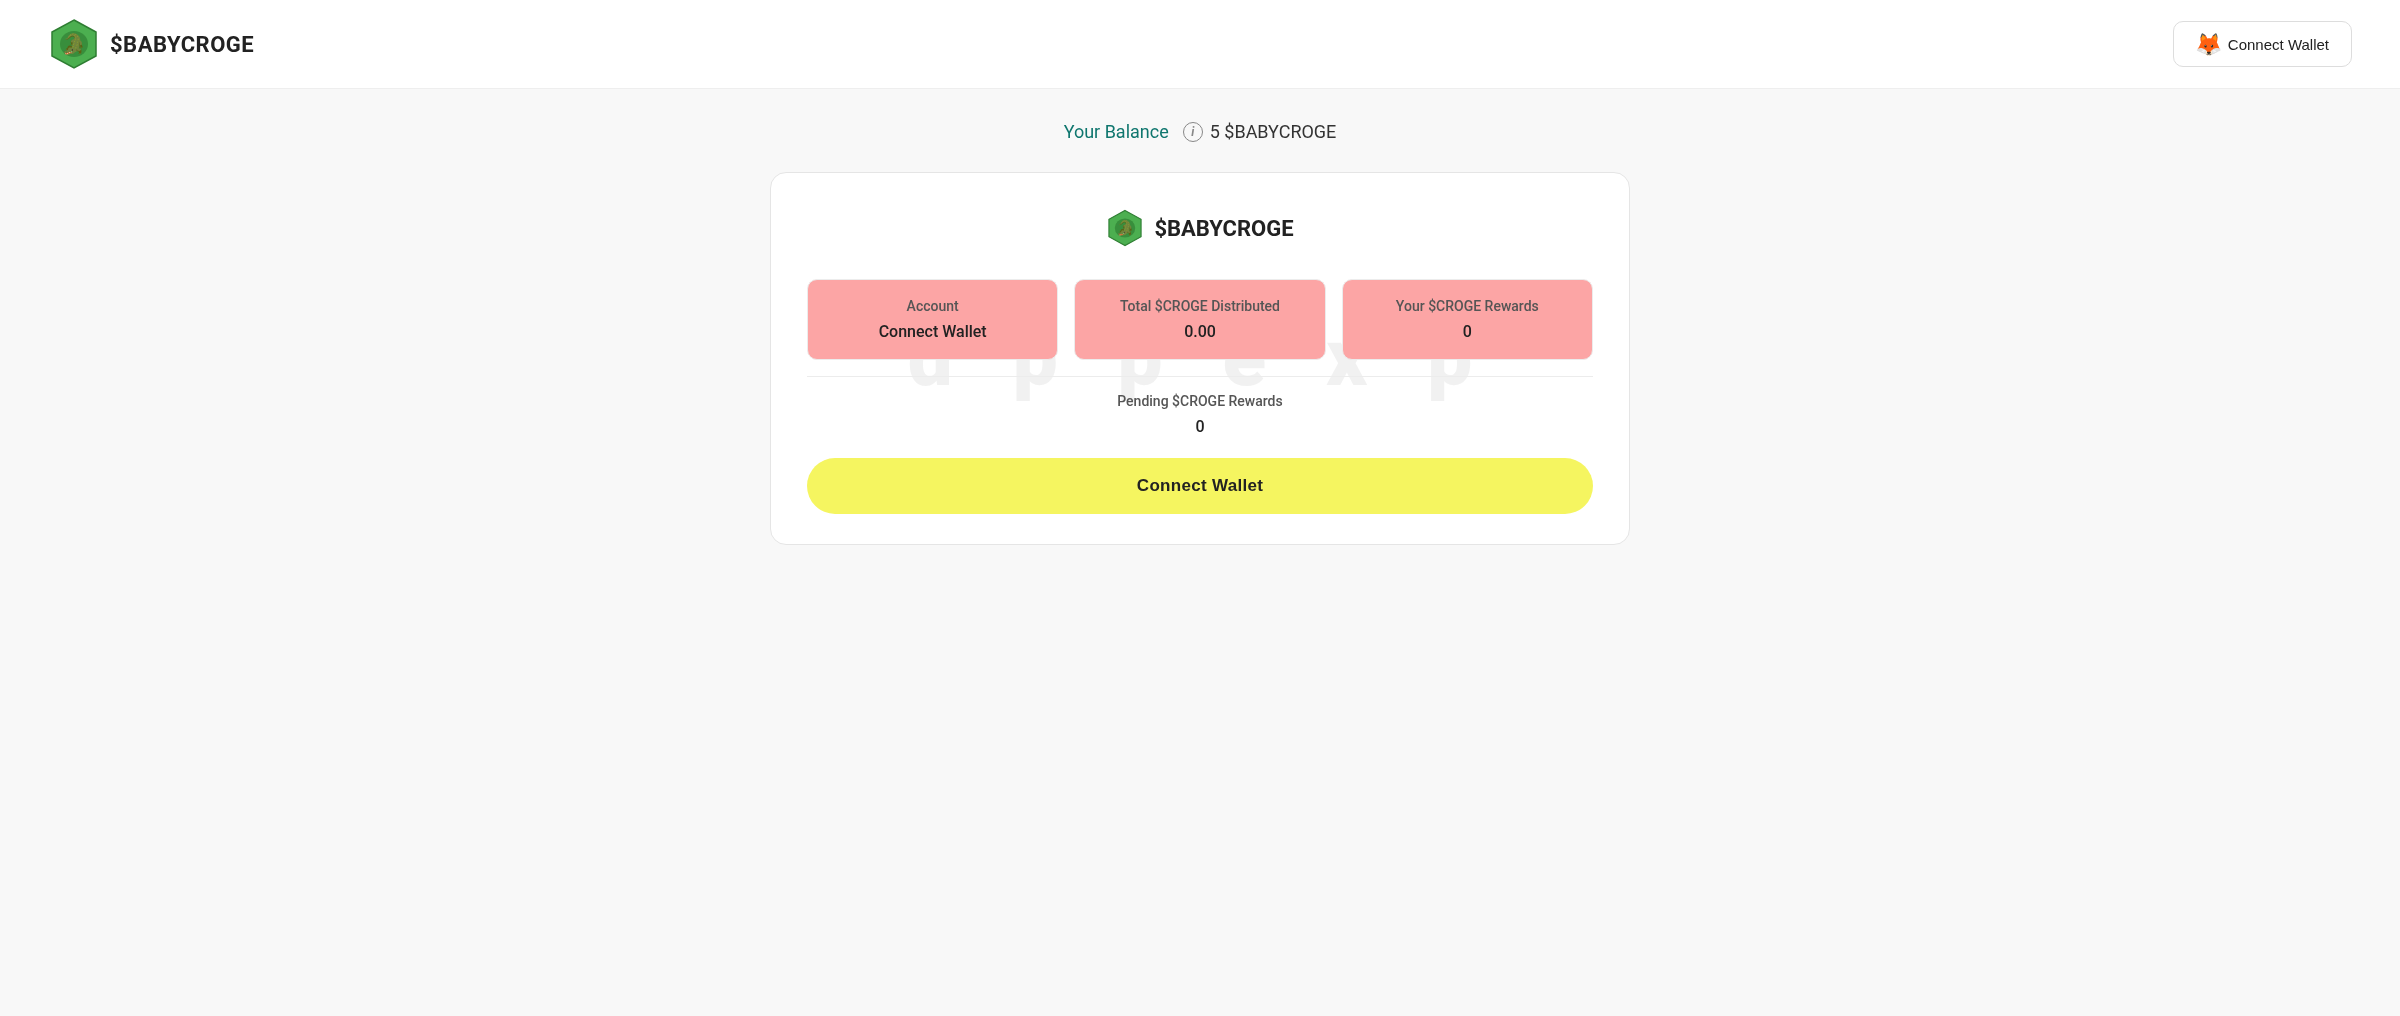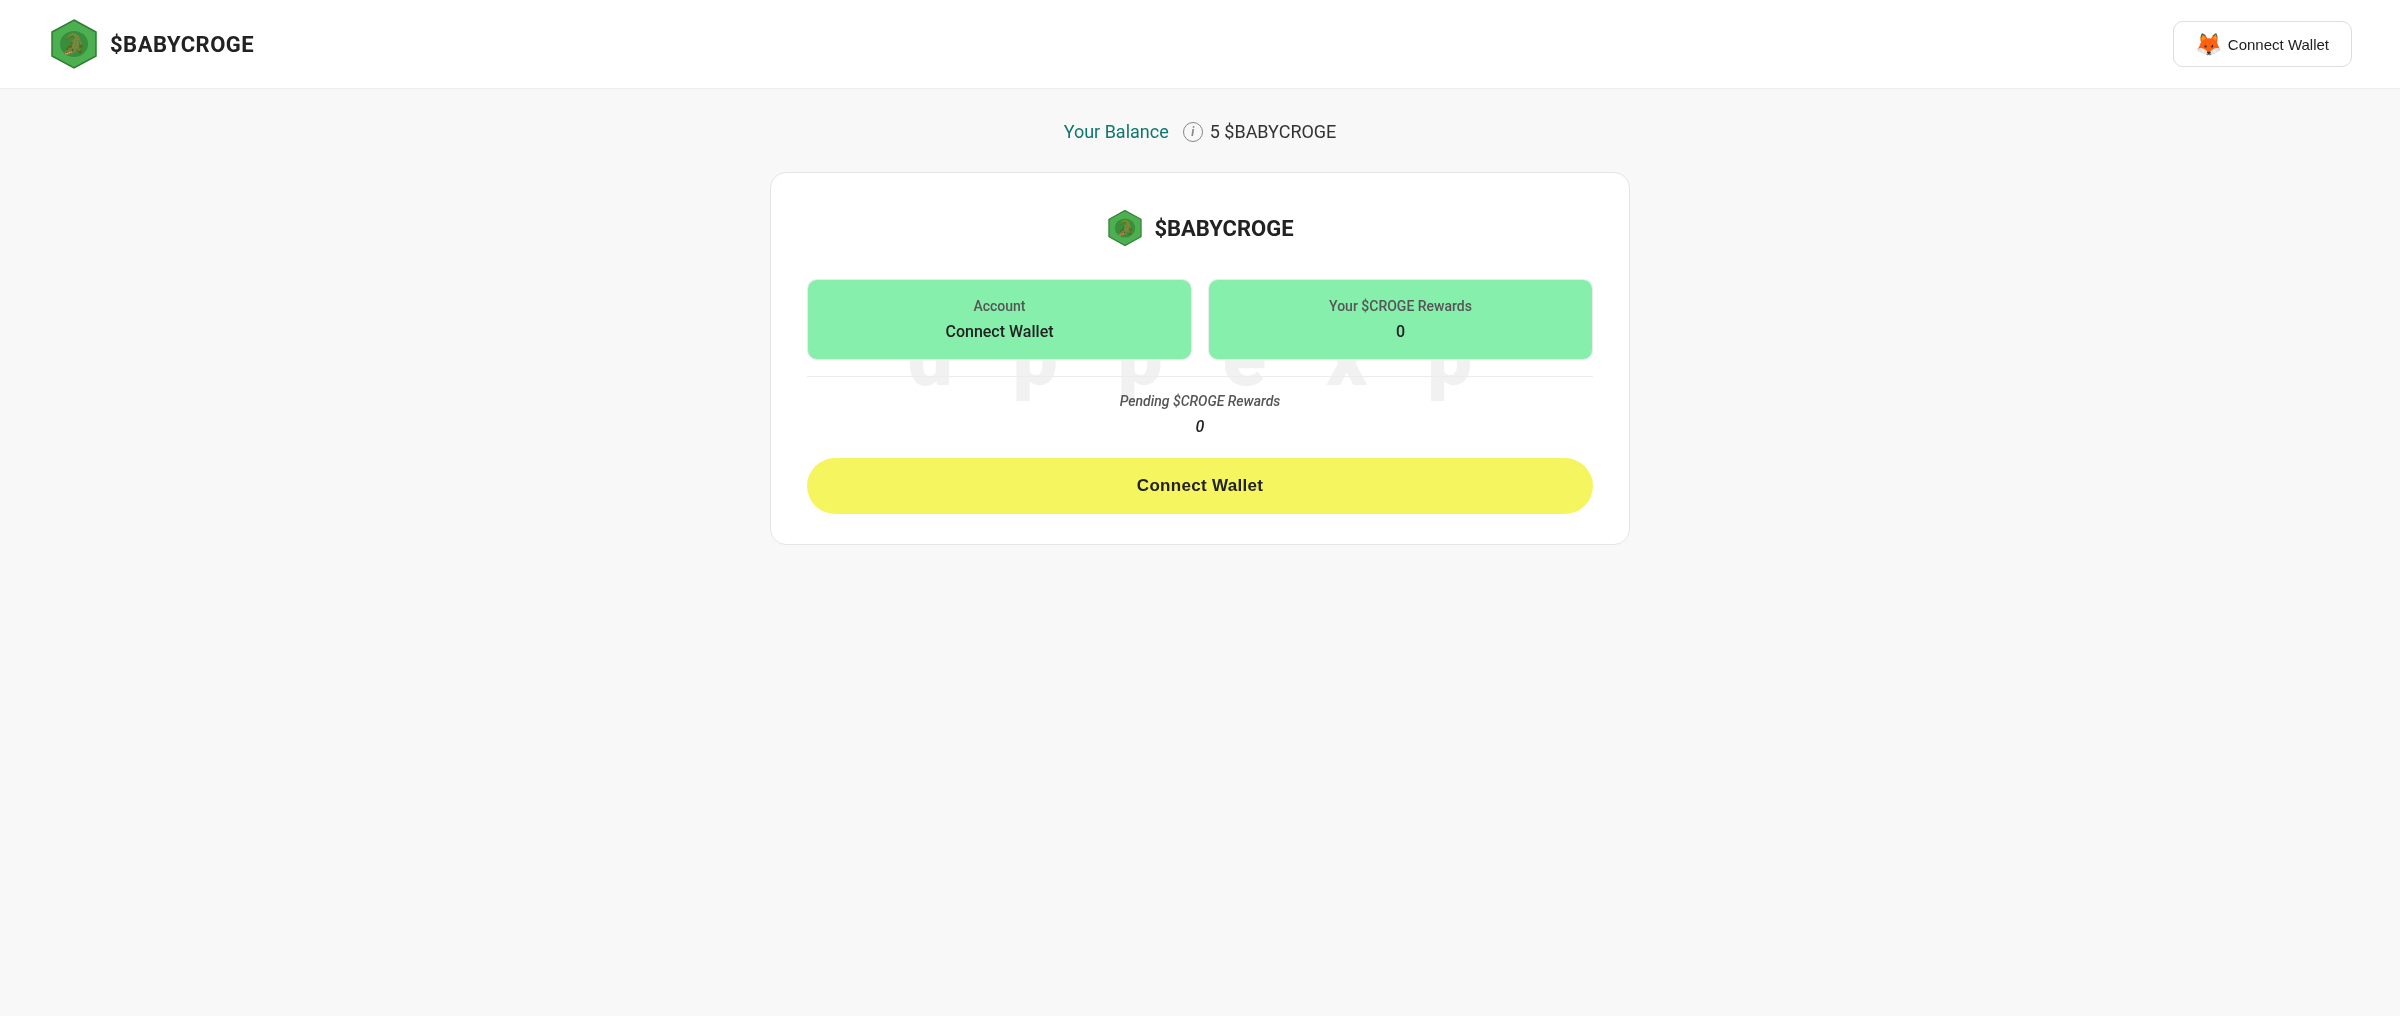--- a/index.html
+++ b/index.html
@@ -127,21 +127,21 @@
 
     
     .stats-row {
       display: flex;
       gap: 16px;
       margin-bottom: 0;
     }
 
     .stat-box {
       flex: 1;
-      background: #86efac;
+      background: #fca5a5;
       border: 1px solid #ececec;
       border-radius: 10px;
       padding: 18px 16px;
       text-align: center;
     }
 
     .stat-label {
       font-size: 14px;
       color: #555;
       margin-bottom: 8px;
@@ -153,21 +153,20 @@
       color: #222;
       font-weight: 500;
     }
 
     
     .pending-row {
       border-top: 1px solid #ececec;
       margin-top: 16px;
       padding-top: 16px;
       text-align: center;
-      font-style: italic;
     }
 
     .pending-label {
       font-size: 14px;
       color: #555;
       margin-bottom: 8px;
       font-weight: 500;
     }
 
     .pending-value {
@@ -268,20 +267,24 @@
     <div class="watermark-layer">
       <span class="watermark-letters">d p p e x p</span>
     </div>
 
     <div class="stats-row">
       <div class="stat-box">
         <div class="stat-label">Account</div>
         <div class="stat-value">Connect Wallet</div>
       </div>
       <div class="stat-box">
+        <div class="stat-label">Total $CROGE Distributed</div>
+        <div class="stat-value">0.00</div>
+      </div>
+      <div class="stat-box">
         <div class="stat-label">Your $CROGE Rewards</div>
         <div class="stat-value">0</div>
       </div>
     </div>
 
     <div class="pending-row">
       <div class="pending-label">Pending $CROGE Rewards</div>
       <div class="pending-value">0</div>
     </div>
   </div>

